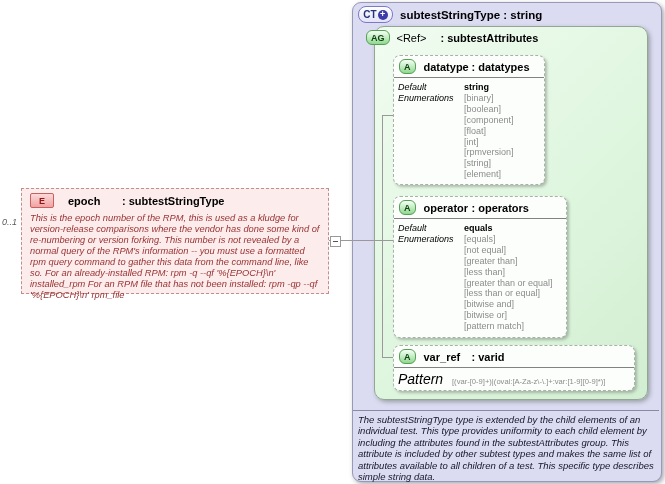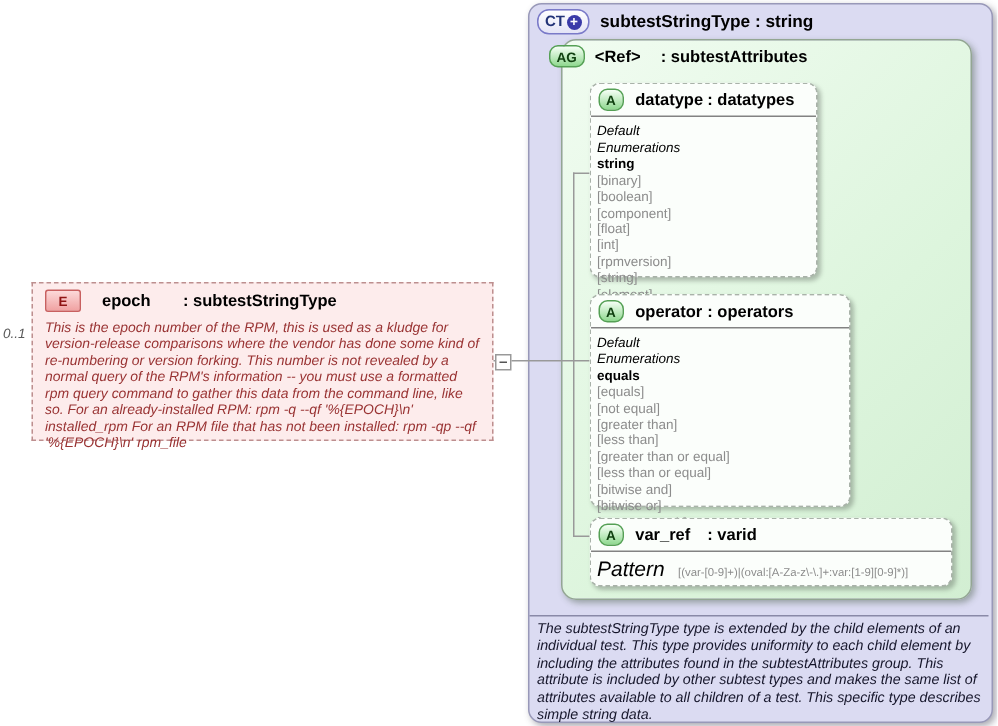--- a/index.html
+++ b/index.html
@@ -17,38 +17,38 @@
   .ct-title{font-size:11.5px;font-weight:bold;color:#000;}
 
   
   .ag-card{position:absolute;left:374px;top:26px;width:272px;height:372px;
     background:linear-gradient(135deg,#f1fcf1 0%,#ddf5dd 60%,#d2eed2 100%);
     border:1px solid #93a693;border-radius:10px;box-shadow:2px 2px 4px rgba(70,90,70,.45);}
   .ag-header{position:absolute;left:366px;top:30px;display:flex;align-items:center;}
   .badge-green{display:inline-flex;align-items:center;justify-content:center;height:13px;padding:0 4px;
     background:linear-gradient(#f6fff6,#b9e8b9 60%,#8fd88f);border:1px solid #55a055;border-radius:6px;
     font-size:9px;font-weight:bold;color:#104010;}
-  .ag-name{font-size:11px;font-weight:bold;color:#000;display:inline-block;margin-left:7px;width:44px;}
+  .ag-name{font-size:11px;font-weight:normal;color:#000;display:inline-block;margin-left:7px;width:44px;}
   .ag-type{font-size:11px;font-weight:bold;color:#000;}
 
   
   .hline,.vline{position:absolute;background:#999;}
   .hline{height:1px;}
   .vline{width:1px;}
   .collapse-box{position:absolute;left:330px;top:236px;width:9px;height:9px;background:#fff;
     border:1px solid #999;display:flex;align-items:center;justify-content:center;}
   .minus-line{width:5px;height:1px;background:#555;}
 
   
   .attr-box{position:absolute;background:#fbfefb;border:1px dashed #a9b2a9;border-radius:7px;
     box-shadow:2px 2px 3px rgba(90,100,90,.4);}
   .attr-header{height:21px;border-bottom:1px solid #828282;display:flex;align-items:center;padding-left:5px;}
   .attr-name{font-size:11px;font-weight:bold;color:#000;display:inline-block;margin-left:8px;width:48px;}
   .attr-type{font-size:11px;font-weight:bold;color:#000;}
-  .attr-body{display:flex;padding:4px 4px 0 4px;flex-direction:column;}
+  .attr-body{display:flex;padding:4px 4px 0 4px;}
   .col-labels{width:66px;flex:none;}
   .prop-label{font-size:9px;font-style:italic;color:#000;line-height:10.9px;}
   .col-values{flex:1;}
   .prop-default{font-size:9px;font-weight:bold;color:#000;line-height:10.9px;}
   .prop-enum{font-size:9px;color:#8c8c8c;line-height:10.9px;}
   .pattern-row{display:flex;padding:3px 2px 0 4px;align-items:baseline;}
   .pattern-label{width:36px;flex:none;font-size:14px;font-style:italic;color:#000;text-align:center;}
   .pattern-value{font-size:7.6px;color:#8c8c8c;white-space:nowrap;padding-left:18px;}
 
   

